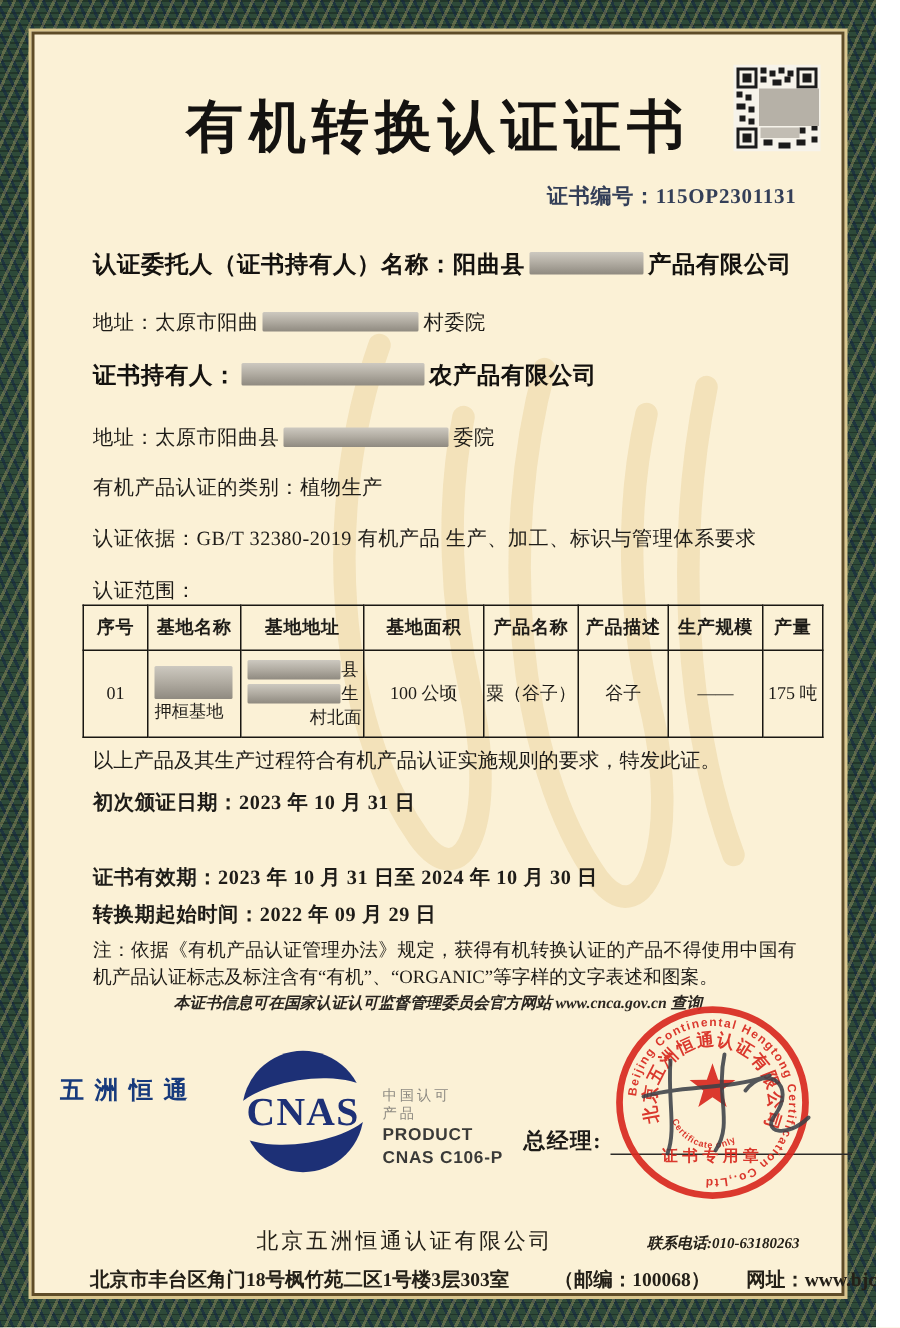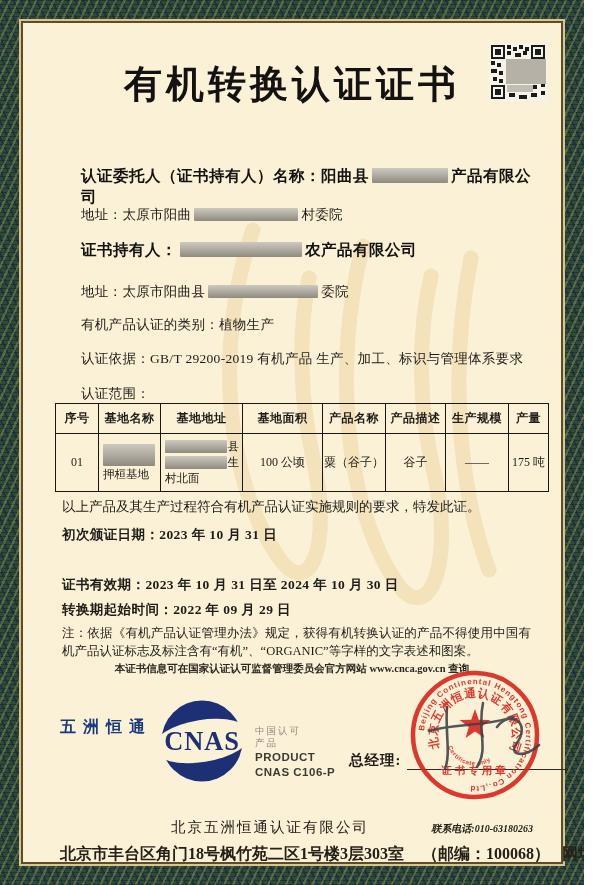--- a/index.html
+++ b/index.html
@@ -29,21 +29,21 @@
     left:0; right:0; top:36px; text-align:center;
     font-family:"Liberation Sans","DejaVu Sans",sans-serif;
     font-weight:bold; font-size:38px; letter-spacing:4px; color:#141210;
   }
   .certno {
     top:99px; right:30px;
     font-size:14px; font-weight:bold; color:#343f58; letter-spacing:.5px;
   }
   .qr { left:464px; top:20px; }
 
-  .field { left:39px; right:30px; font-size:13.5px; letter-spacing:.3px;margin-left:19px; }
+  .field { left:39px; right:30px; font-size:13.5px; letter-spacing:.3px; }
   .field.bold {
     font-family:"Liberation Sans","DejaVu Sans",sans-serif;
     font-weight:bold; font-size:15.5px; letter-spacing:.5px; color:#14120f;
   }
   .redact {
     display:inline-block; height:13px; border-radius:1px;
     background:linear-gradient(180deg,#cdc9c0 0%,#b3aea4 45%,#8f8a80 100%);
     vertical-align:-2px; margin:0 3px;
   }
 
@@ -56,47 +56,47 @@
     padding:2px 1px; overflow:hidden;
   }
   table.scope th {
     font-family:"Liberation Sans","DejaVu Sans",sans-serif;
     font-weight:bold; font-size:12px; height:30px; letter-spacing:.5px;
   }
   table.scope td { font-size:12px; height:58px; }
   .cell-stack { display:flex; flex-direction:column; align-items:flex-start; gap:1px; padding-left:3px; font-size:11.5px; }
   .cell-stack .row-line { display:flex; align-items:center; width:100%; }
   .cell-stack .spread { justify-content:space-between; padding-right:2px; }
-  .center-line { text-align:left; width:100%; }
+  .center-line { text-align:right; width:100%; }
 
   .decl { left:39px; top:475px; font-size:13.5px; }
   .dateline { left:39px; font-size:13.5px; font-weight:600; letter-spacing:.4px; }
   .note { left:39px; right:30px; top:601px; font-size:12.5px; line-height:1.45; text-align:justify; }
-  .query { left:0; right:0; top:639px; text-align:center; font-size:10.5px; font-weight:bold; color:#2a2620; }
+  .query { left:0; right:0; top:639px; text-align:center; font-size:10.5px; font-weight:bold; font-style:italic; color:#2a2620; }
 
   
   .chtc { left:17px; top:690px; width:112px; }
   .chtc-word { position:relative; font-family:"Liberation Sans","DejaVu Sans",sans-serif;
     font-weight:bold; font-size:31px; line-height:1; color:#1668b8; letter-spacing:1px; }
   .chtc-leaf { position:absolute; left:38px; top:-9px; }
   .chtc-name { margin-top:4px; font-family:"Liberation Sans","DejaVu Sans",sans-serif;
-    font-weight:bold; font-size:16px; color:#173a7c; letter-spacing:7px; white-space:nowrap;text-align:right; }
+    font-weight:bold; font-size:16px; color:#173a7c; letter-spacing:7px; white-space:nowrap; }
   .cnas { left:135px; top:674px; }
   .acc-text { left:232px; top:702px; font-family:"Liberation Sans","DejaVu Sans",sans-serif; line-height:1.3; }
   .acc-text .gray { color:#8d8a82; font-size:9.5px; letter-spacing:2px; }
   .acc-text .dark { color:#3a3a38; font-size:11.5px; font-weight:bold; letter-spacing:.5px; }
 
   .signer-label { left:326px; top:728px; font-size:14.5px; font-weight:bold; letter-spacing:1px; }
   .signer-line { left:384px; top:729px; width:161px; height:18px; border-bottom:1.6px solid #2b2b28; }
   .stamp { left:382px; top:642px; }
   .sig-overlay { left:382px; top:642px; }
 
   .footer-company { left:0; right:44px; top:795px; text-align:center; font-size:14.5px; letter-spacing:2px; color:#242018; }
   .footer-phone { right:28px; top:799px; font-size:10px; font-weight:bold; font-style:italic; color:#242018;margin-left:46px; }
-  .footer-addr { left:37px; right:16px; top:821px; display:flex; gap:12px; font-size:16px; font-weight:bold; white-space:nowrap; color:#242018; }
+  .footer-addr { left:37px; right:16px; top:821px; display:flex; gap:24px; font-size:13px; font-weight:bold; white-space:nowrap; color:#242018; }
   .footer-addr .seg-post { margin-left:6px; }
 </style>
 </head>
 <body>
 
 <div class="page">
   <div class="sheet">
 
     <svg class="watermark" width="320" height="430" viewBox="0 0 320 430">
       <g fill="none" stroke="#E8CE96" stroke-width="15" stroke-linecap="round" opacity=".85">
@@ -140,35 +140,36 @@
       <g fill="#1b1b1b">
         <rect x="3" y="3" width="3" height="3"></rect>
           <rect x="23" y="3" width="3" height="3"></rect>
           <rect x="3" y="23" width="3" height="3"></rect>
       </g>
       <rect x="8.5" y="8" width="20" height="12.5" fill="#b6b1a7"></rect>
       <rect x="9" y="21" width="13" height="3.5" fill="#c2bdb3"></rect>
     </svg>
 
     <div class="abs title">有机转换认证证书</div>
+    <div class="abs certno">证书编号：115OP2301131</div>
 
     <div class="abs field bold" style="top:143px">
       <span>认证委托人（证书持有人）名称：</span><span>阳曲县</span><span class="redact" style="width:76px;height:15px"></span><span>产品有限公司</span>
     </div>
     <div class="abs field" style="top:183px">
       <span>地址：</span><span>太原市阳曲</span><span class="redact" style="width:104px"></span><span>村委院</span>
     </div>
     <div class="abs field bold" style="top:217px">
       <span>证书持有人：</span><span class="redact" style="width:122px;height:15px"></span><span>农产品有限公司</span>
     </div>
     <div class="abs field" style="top:260px">
       <span>地址：</span><span>太原市阳曲县</span><span class="redact" style="width:110px"></span><span>委院</span>
     </div>
     <div class="abs field" style="top:293px">有机产品认证的类别：植物生产</div>
-    <div class="abs field" style="top:327px">认证依据：GB/T 29200-2019 有机产品 生产、加工、标识与管理体系要求</div>
+    <div class="abs field" style="top:327px">认证依据：GB/T 32380-2019 有机产品 生产、加工、标识与管理体系要求</div>
     <div class="abs field" style="top:362px">认证范围：</div>
 
     <table class="scope">
       <colgroup>
         <col style="width:43px">
           <col style="width:62px">
           <col style="width:82px">
           <col style="width:80px">
         <col style="width:63px">
           <col style="width:60px">

